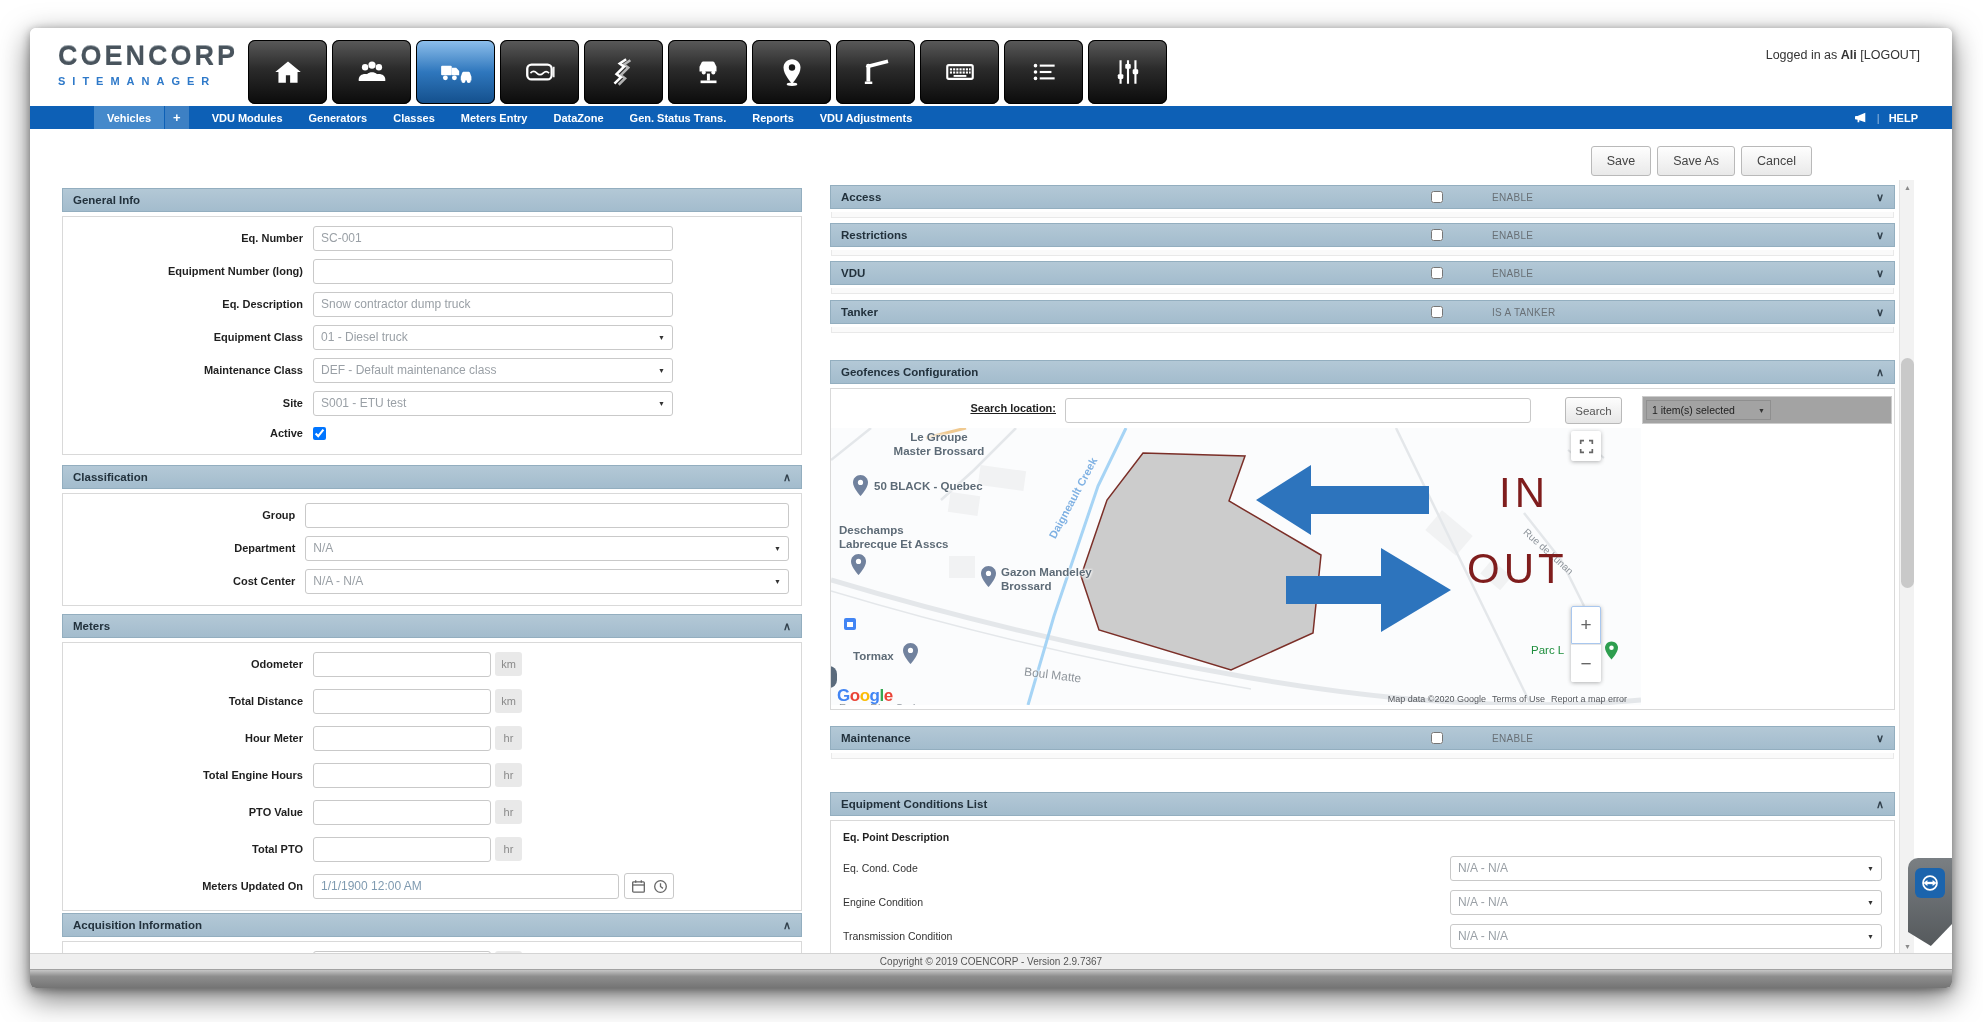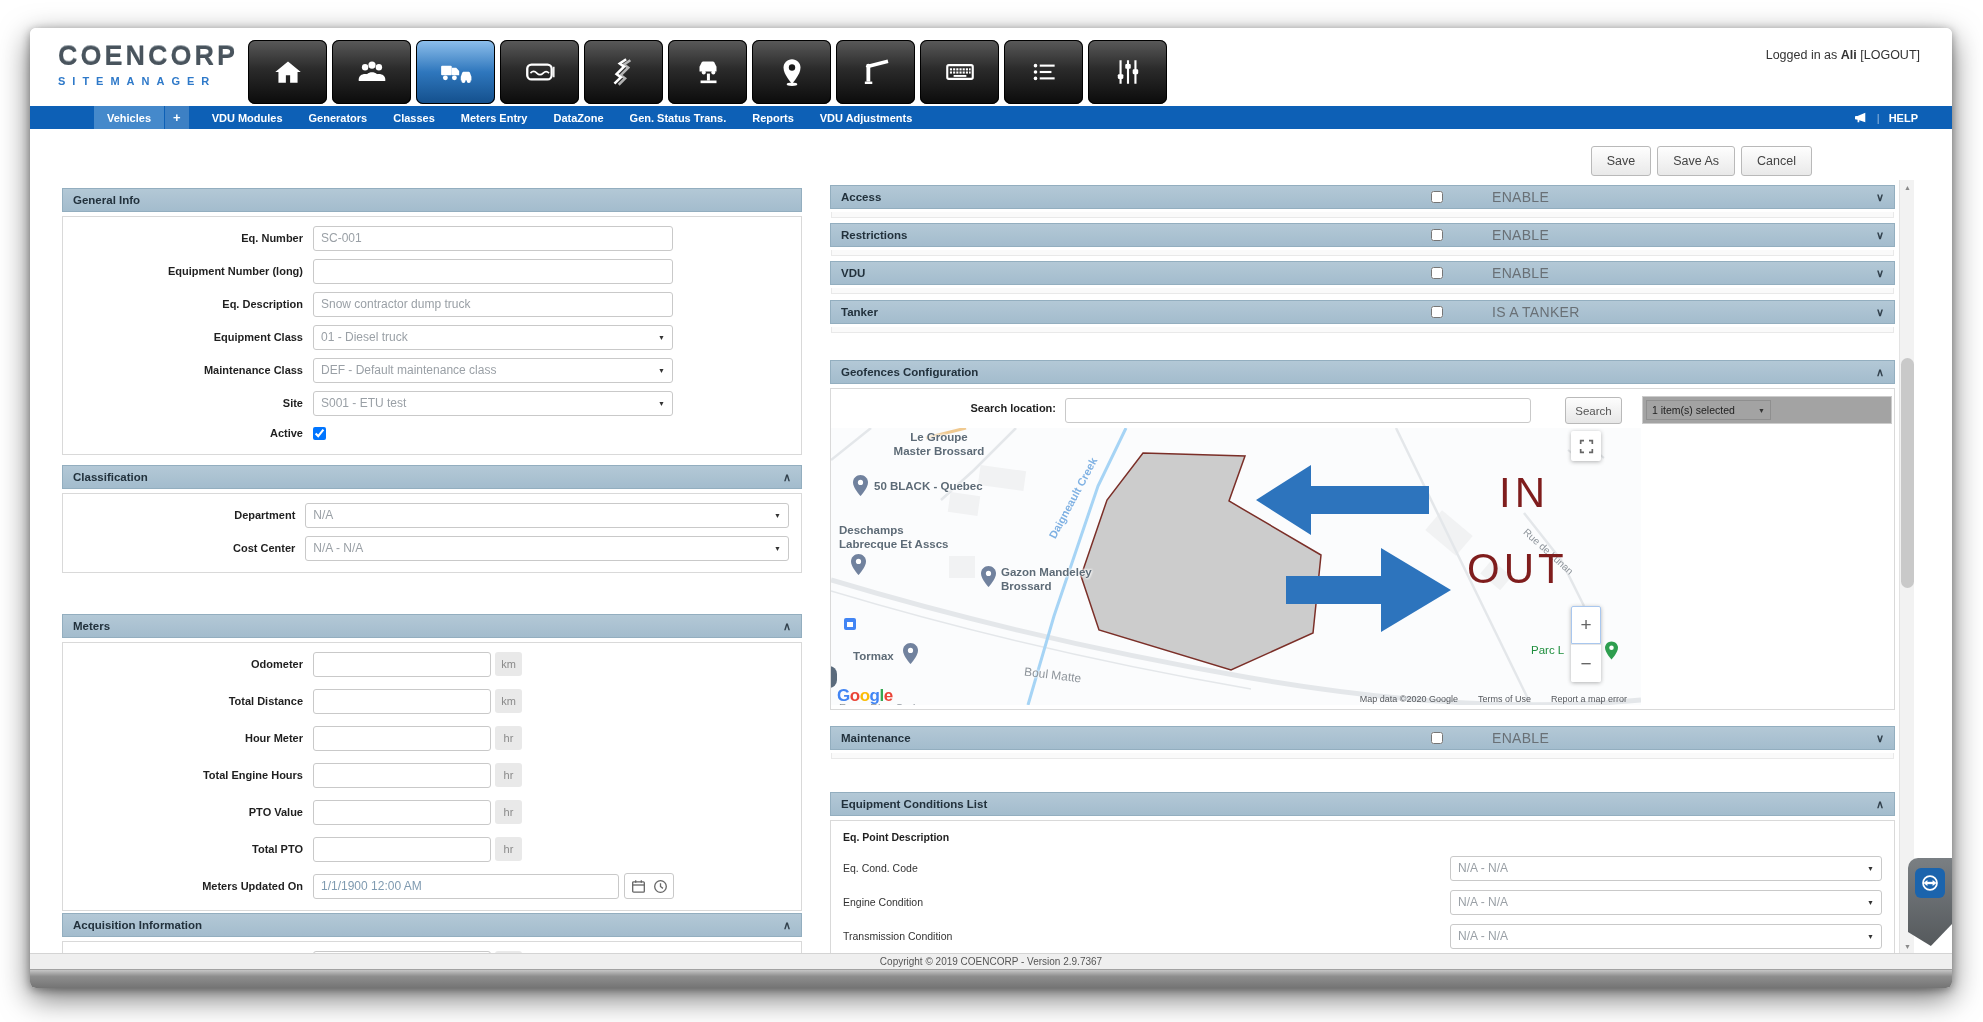--- a/index.html
+++ b/index.html
@@ -43,21 +43,21 @@
 
   
   .sec { position:absolute; left:32px; width:740px; }
   .rsec { position:absolute; left:800px; width:1065px; }
   .sec-head { height:24px; background:linear-gradient(#b3c8d6,#a3bccd); border:1px solid #93aebf;
               display:flex; align-items:center; padding:0 10px; position:relative;
               font-size:11.5px; font-weight:bold; color:#22313c; }
   .chev { position:absolute; right:10px; font-size:11px; font-weight:bold; color:#33424e; cursor:pointer; }
   .enable-wrap { position:absolute; left:600px; display:flex; align-items:center; gap:5px; }
   .enable-wrap input { width:12px; height:12px; cursor:pointer; }
-  .enable-label { font-size:14px; font-weight:normal; color:#69707б; color:#697076; letter-spacing:.3px;padding-left:44px; }
+  .enable-label { font-size:10px; font-weight:normal; color:#69707б; color:#697076; letter-spacing:.3px;padding-left:44px; }
   .collapsed-strip { height:6px; background:#fafafa; border:1px solid #e9e9e9; border-top:none; margin:3px 1px 0 1px; }
   .panel { background:#fff; border:1px solid #d9d9d9; margin-top:4px; position:relative; }
 
   
   .panel.form { padding:8px 0 4px 0; }
   .frow { display:flex; align-items:center; height:26px; margin:0 12px 7px 12px; }
   .flabel { width:238px; text-align:right; padding-right:10px; font-size:11px; font-weight:bold; color:#1f1f1f; }
   .finput { width:360px; height:25px; border:1px solid #c9c9c9; border-radius:3px; padding:0 7px;
             font-size:12px; color:#9aa0a6; background:#fff; font-family:"Liberation Sans",sans-serif; }
   .fselect { width:360px; height:25px; border:1px solid #c9c9c9; border-radius:3px; padding:0 7px;
@@ -69,21 +69,21 @@
   .unit { margin-left:4px; width:27px; height:24px; background:#e9e9e9; border-radius:3px;
           display:flex; align-items:center; justify-content:center; font-size:11px; color:#8a8a8a; }
   .finput.date { width:306px; color:#7f9ab0; }
   .iconbox { margin-left:5px; width:50px; height:26px; border:1px solid #c9c9c9; border-radius:3px;
              display:flex; align-items:center; justify-content:center; gap:7px; background:#fff; cursor:pointer; }
   .ck { width:13px; height:13px; cursor:pointer; }
 
   
   .geo-panel { height:322px; }
   .s-label { position:absolute; left:58px; top:13px; width:167px; text-align:right;
-             font-size:11px; font-weight:bold; color:#1f1f1f; }
+             font-size:11px; font-weight:bold; color:#1f1f1f;text-decoration:underline; }
   .s-input { position:absolute; left:234px; top:9px; width:466px; height:25px; border:1px solid #c9c9c9;
              border-radius:3px; padding:0 6px; font-size:12px; }
   .s-btn { position:absolute; left:734px; top:8px; width:57px; height:27px; font-size:11.5px; color:#555;
            background:linear-gradient(#fdfdfd,#e7e7e7); border:1px solid #b9b9b9; border-radius:3px; cursor:pointer; }
   .s-selwrap { position:absolute; left:811px; top:7px; width:250px; height:28px; border:1px solid #ccc;
                background:#a3a3a3; padding:3px; }
   .s-sel { width:125px; height:20px; border:1px solid #8f8f8f; display:flex; align-items:center;
            justify-content:space-between; padding:0 5px; font-size:10.5px; color:#222; cursor:pointer; }
 
   
@@ -100,21 +100,21 @@
           box-shadow:0 1px 4px rgba(0,0,0,.3); display:flex; align-items:center; justify-content:center; cursor:pointer; }
   .zoomctl { position:absolute; left:740px; top:178px; width:30px; box-shadow:0 1px 4px rgba(0,0,0,.3); border-radius:2px; }
   .zoomctl button { width:30px; height:38px; background:#fff; border:none; font-size:19px; color:#666; cursor:pointer; display:block; }
   .zoomctl .zin { border:1px solid #a9c7ee; border-radius:2px 2px 0 0; }
   .zoomctl .zout { border-top:1px solid #e6e6e6; border-radius:0 0 2px 2px; }
   .glogo { position:absolute; left:6px; top:258px; font-size:17px; font-weight:bold; letter-spacing:-.5px; }
   .glogo span:nth-child(1){color:#4285F4}.glogo span:nth-child(2){color:#EA4335}
   .glogo span:nth-child(3){color:#FBBC05}.glogo span:nth-child(4){color:#4285F4}
   .glogo span:nth-child(5){color:#34A853}.glogo span:nth-child(6){color:#EA4335}
   .glogo-sub { position:absolute; left:8px; top:274px; font-size:11px; color:#8d949b; }
-  .attrib { position:absolute; right:14px; top:266px; font-size:9px; color:#55585d; display:flex; gap:20px; }
+  .attrib { position:absolute; right:14px; top:266px; font-size:9px; color:#55585d; display:flex; gap:6px; }
   .attrib span { cursor:pointer; }
   .transit-ic { position:absolute; left:13px; top:190px; width:12px; height:12px; background:#4285f4;
                 border-radius:2px; display:flex; align-items:center; justify-content:center; }
   .transit-ic i { width:6px; height:5px; background:#fff; display:block; }
   .halfpin { position:absolute; left:-6px; top:238px; width:12px; height:22px; background:#5b6b7c; border-radius:0 8px 8px 0; }
 
   
   .eq-panel { padding:8px 10px; height:170px; overflow:hidden; }
   .eq-sub { font-size:10.5px; font-weight:bold; color:#1f1f1f; margin:2px 0 12px 2px; }
   .crow { display:flex; align-items:center; justify-content:space-between; height:26px; margin:0 2px 8px 2px; }
@@ -346,20 +346,24 @@
       </div>
     </div>
   </div>
 
   <div class="sec" style="top:437px">
     <div class="sec-head">
       <span>Classification</span>
       <span class="chev">∧</span>
     </div>
     <div class="panel form">
+      <div class="frow">
+        <label class="flabel">Group</label>
+        <input class="finput wide" style="">
+      </div>
       <div class="frow">
         <label class="flabel">Department</label>
         <div class="fselect wide">
               <span>N/A</span>
               <span class="caret">▼</span>
             </div>
       </div>
       <div class="frow">
         <label class="flabel">Cost Center</label>
         <div class="fselect wide">

